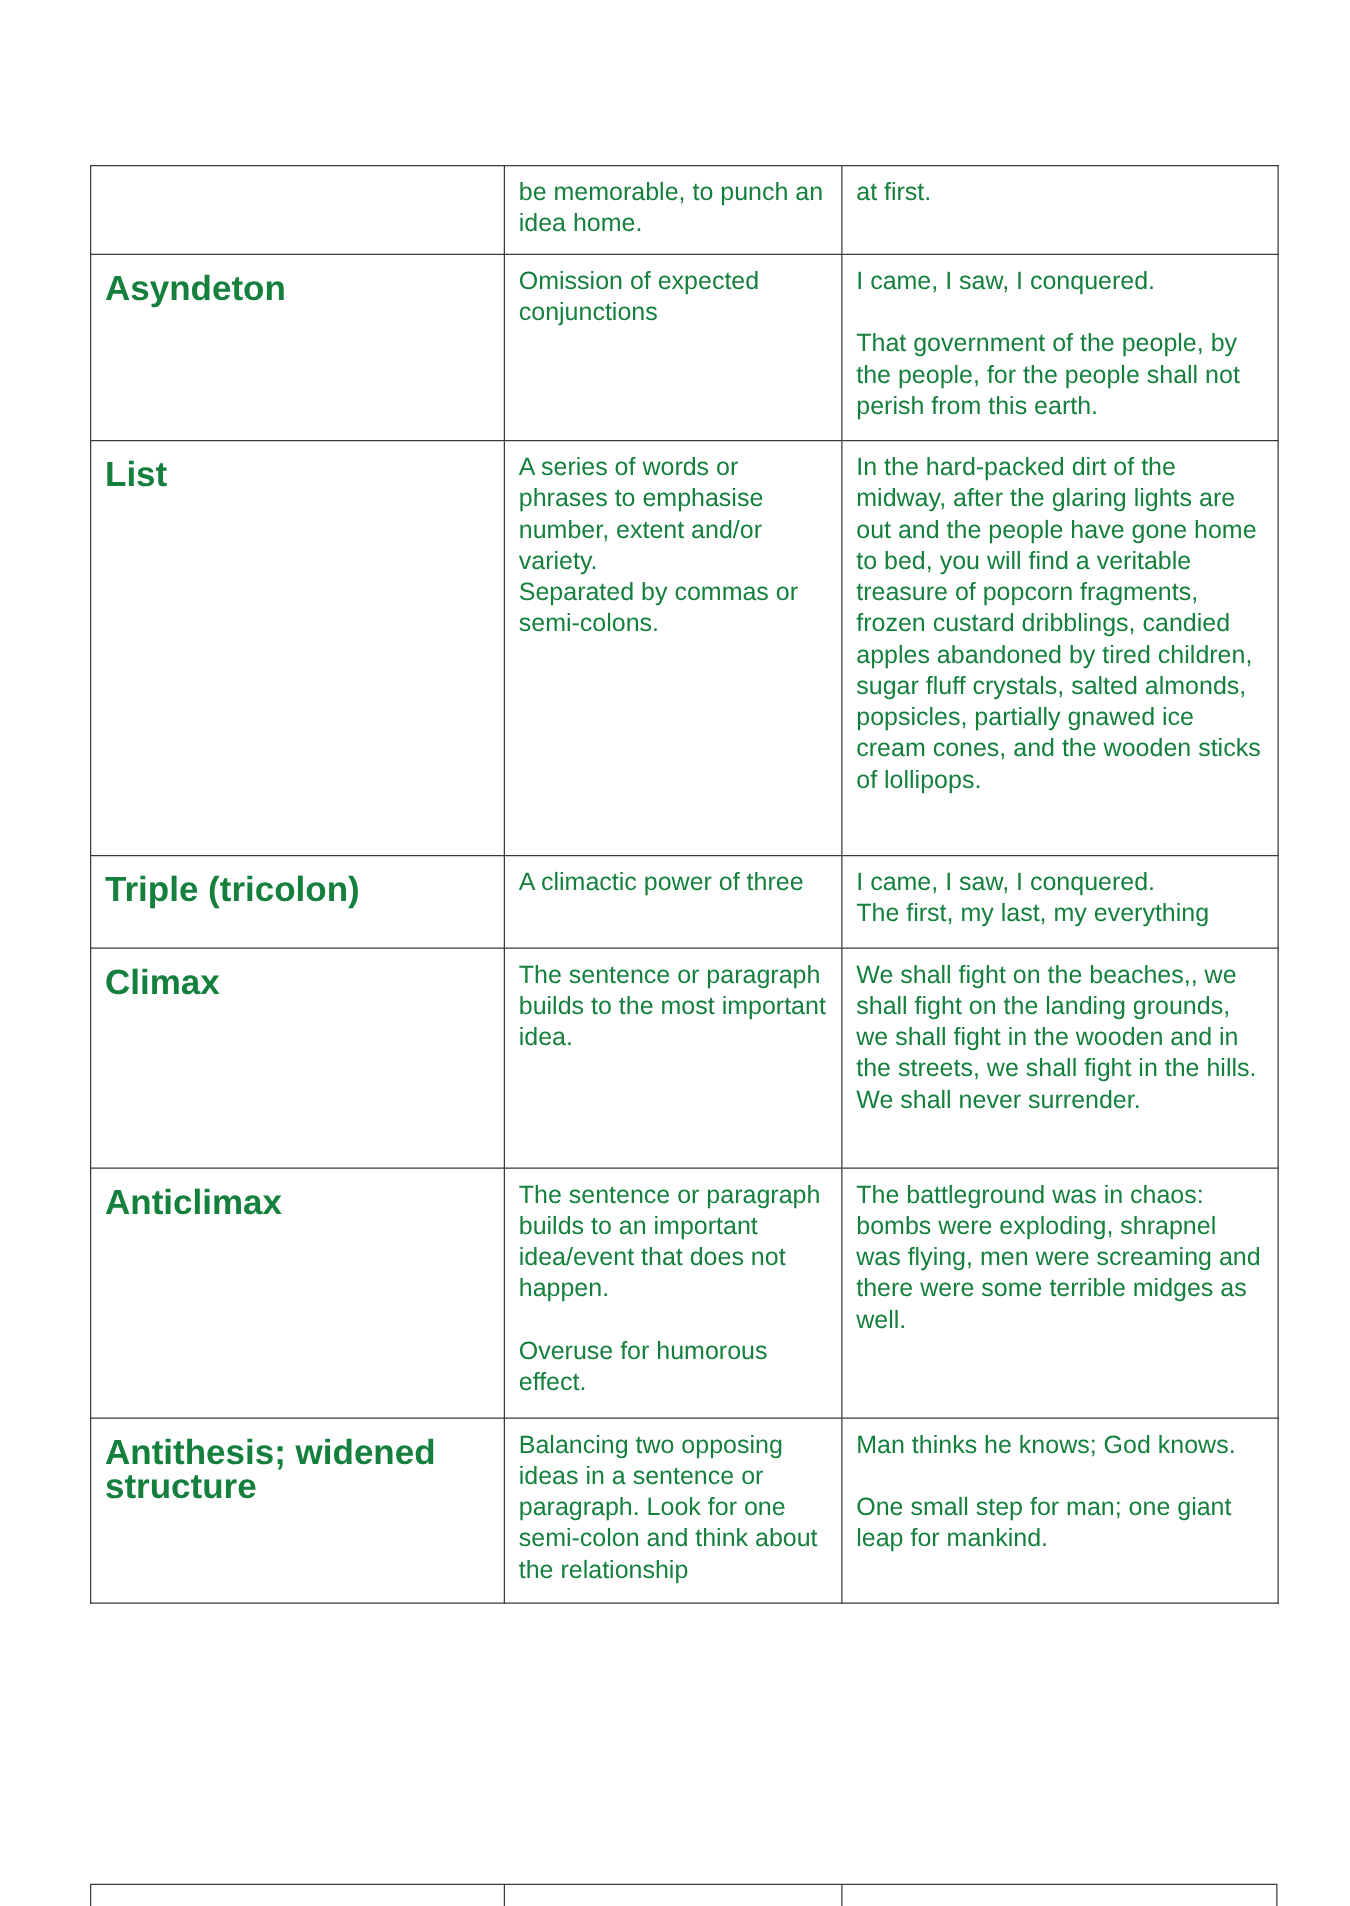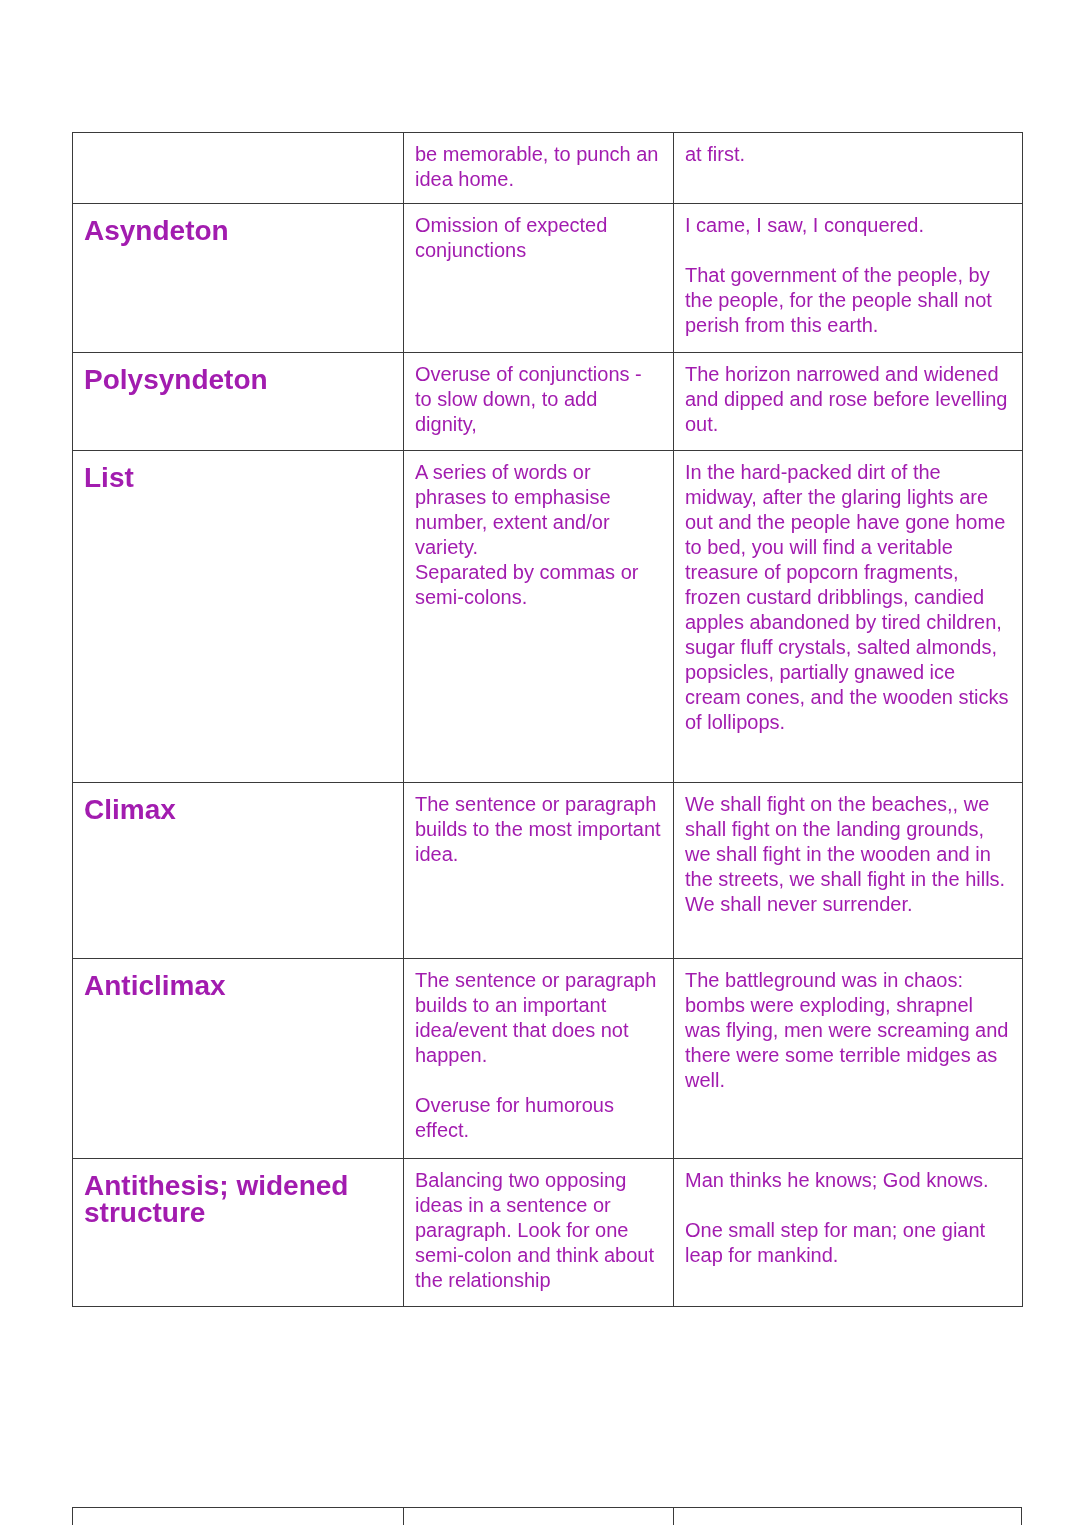--- a/index.html
+++ b/index.html
@@ -17,21 +17,21 @@
   }
   .doc-table {
     position: absolute;
     left: 72px;
     top: 132px;
     width: 950px;
     border-collapse: collapse;
     table-layout: fixed;
     font-size: 20px;
     line-height: 25px;
-    color: #a21caf;
+    color: #15803d;
   }
   .doc-table td {
     border: 1px solid #3a3a3a;
     vertical-align: top;
     padding: 9px 12px 9px 11px;
     white-space: pre-line;
     overflow: hidden;
     word-wrap: break-word;
   }
   .doc-table td.term {
@@ -85,30 +85,31 @@
         <td class="def">be memorable, to punch an idea home.</td>
         <td class="ex">at first.</td>
       </tr>
       <tr class="r1">
         <td class="term">Asyndeton</td>
         <td class="def">Omission of expected conjunctions</td>
         <td class="ex">I came, I saw, I conquered.
 
 That government of the people, by the people, for the people shall not perish from this earth.</td>
       </tr>
-      <tr class="r2">
-        <td class="term">Polysyndeton</td>
-        <td class="def">Overuse of conjunctions - to slow down, to add dignity,</td>
-        <td class="ex">The horizon narrowed and widened and dipped and rose before levelling out.</td>
-      </tr>
       <tr class="r3">
         <td class="term">List</td>
         <td class="def">A series of words or phrases to emphasise number, extent and/or variety.
 Separated by commas or semi-colons.</td>
         <td class="ex">In the hard-packed dirt of the midway, after the glaring lights are out and the people have gone home to bed, you will find a veritable treasure of popcorn fragments, frozen custard dribblings, candied apples abandoned by tired children, sugar fluff crystals, salted almonds, popsicles, partially gnawed ice cream cones, and the wooden sticks of lollipops.</td>
+      </tr>
+      <tr class="r4">
+        <td class="term">Triple (tricolon)</td>
+        <td class="def">A climactic power of three</td>
+        <td class="ex">I came, I saw, I conquered.
+The first, my last, my everything</td>
       </tr>
       <tr class="r5">
         <td class="term">Climax</td>
         <td class="def">The sentence or paragraph builds to the most important idea.</td>
         <td class="ex">We shall fight on the beaches,, we shall fight on the landing grounds, we shall fight in the wooden and in the streets, we shall fight in the hills. We shall never surrender.</td>
       </tr>
       <tr class="r6">
         <td class="term">Anticlimax</td>
         <td class="def">The sentence or paragraph builds to an important idea/event that does not happen.
 

